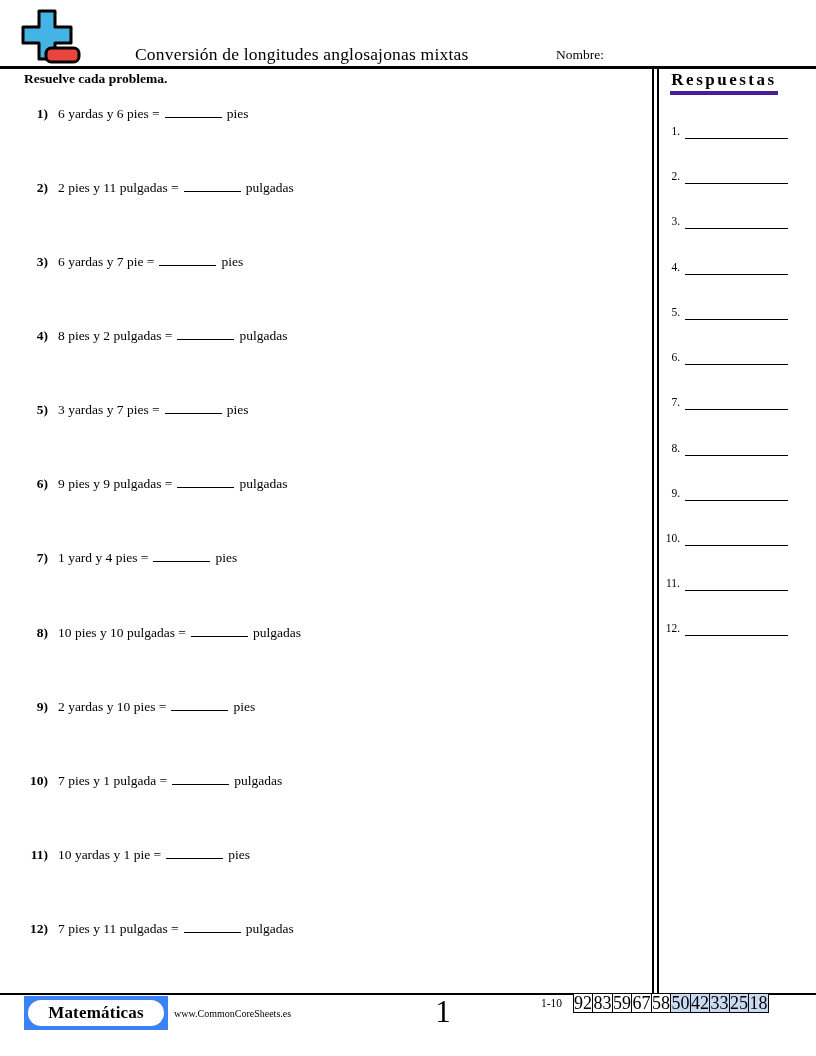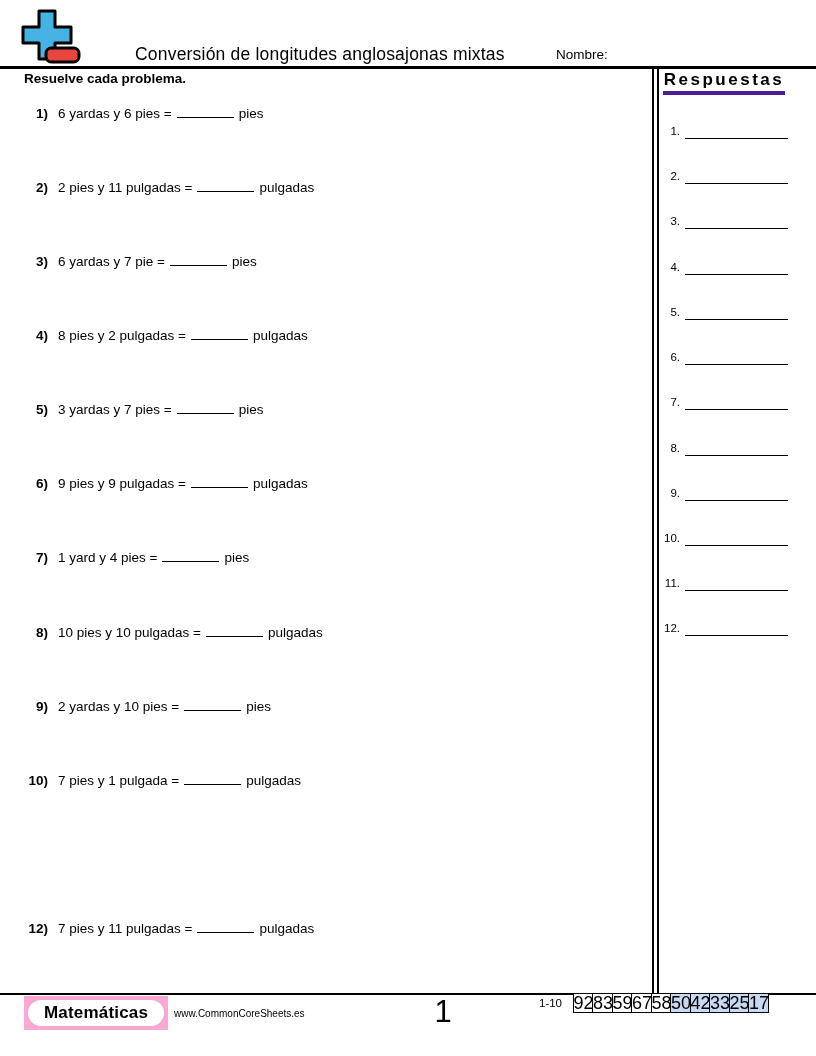--- a/index.html
+++ b/index.html
@@ -1,17 +1,17 @@
 <!DOCTYPE html>
 <html><head>
 <meta charset="utf-8">
 <style>
   html,body{margin:0;padding:0;background:#888;}
   .page{position:relative;width:816px;height:1056px;background:#fff;margin:0 auto;
-        font-family:Liberation Sans, sans-serif;color:#000;overflow:hidden;}
+        font-family:Liberation Serif, serif;color:#000;overflow:hidden;}
 
   
   .logo{position:absolute;left:20px;top:8px;width:62px;height:62px;}
   .title{position:absolute;left:135px;top:44px;font-size:17.5px;letter-spacing:.2px;}
   .name-label{position:absolute;left:556px;top:47px;font-size:13.5px;}
   .hline-top{position:absolute;left:0;top:66px;width:816px;height:2.5px;background:#000;}
   .instruction{position:absolute;left:24px;top:71px;font-size:13.5px;font-weight:bold;}
 
   
   .vline{position:absolute;left:652px;top:68px;height:925px;width:3px;
@@ -25,21 +25,21 @@
   
   .answers-title{position:absolute;left:656px;top:70px;width:136px;text-align:center;}
   .answers-title span{display:inline-block;font-size:17px;font-weight:bold;letter-spacing:2.5px;
                       border-bottom:4px solid #4c1d95;padding:0 1px 1px 1px;}
   .ans-row{position:absolute;left:658px;width:132px;height:16px;display:flex;align-items:flex-end;}
   .ans-num{font-size:11.5px;line-height:13px;width:22px;text-align:right;flex:none;margin-bottom:1px;}
   .ans-line{flex:none;width:103px;height:15px;margin-left:5px;border-bottom:1.6px solid #000;}
 
   
   .hline-bottom{position:absolute;left:0;top:993px;width:816px;height:2px;background:#000;}
-  .brand{position:absolute;left:24px;top:996px;width:144px;height:34px;background:#f9a8d4;}
+  .brand{position:absolute;left:24px;top:996px;width:144px;height:34px;background:#3b82f6;}
   .brand-pill{position:absolute;left:4px;top:4px;right:4px;bottom:4px;background:#fff;
               border-radius:15px;display:flex;align-items:center;justify-content:center;
               font-size:17px;font-weight:bold;letter-spacing:.2px;}
   .website{position:absolute;left:174px;top:1008px;font-size:10px;}
   .pagenum{position:absolute;left:420px;top:994px;width:46px;text-align:center;font-size:31px;font-weight:400;}
 
   .score{position:absolute;left:490px;top:993px;}
   .score-row{display:flex;align-items:stretch;}
   .score-row.row2{margin-top:-1.5px;}
   .score-label{width:72px;text-align:right;padding-right:12px;font-size:11.5px;line-height:20px;flex:none;}
@@ -87,20 +87,23 @@
     <span class="pnum">7)</span><span class="ptext">1 yard y 4 pies =</span><span class="blank"></span><span class="punit">pies</span>
   </div>
   <div class="problem" style="top:621px">
     <span class="pnum">8)</span><span class="ptext">10 pies y 10 pulgadas =</span><span class="blank"></span><span class="punit">pulgadas</span>
   </div>
   <div class="problem" style="top:695px">
     <span class="pnum">9)</span><span class="ptext">2 yardas y 10 pies =</span><span class="blank"></span><span class="punit">pies</span>
   </div>
   <div class="problem" style="top:769px">
     <span class="pnum">10)</span><span class="ptext">7 pies y 1 pulgada =</span><span class="blank"></span><span class="punit">pulgadas</span>
+  </div>
+  <div class="problem" style="top:843px">
+    <span class="pnum">11)</span><span class="ptext">10 yardas y 1 pie =</span><span class="blank"></span><span class="punit">pies</span>
   </div>
   <div class="problem" style="top:917px">
     <span class="pnum">12)</span><span class="ptext">7 pies y 11 pulgadas =</span><span class="blank"></span><span class="punit">pulgadas</span>
   </div>
 
   <div class="answers-title">
     <span>Respuestas</span>
   </div>
   <div class="ans-row" style="top:123px">
       <span class="ans-num">1.</span>
@@ -163,17 +166,17 @@
       <span class="score-label">1-10</span>
       <span class="score-cell">92</span>
       <span class="score-cell">83</span>
       <span class="score-cell">59</span>
       <span class="score-cell">67</span>
       <span class="score-cell">58</span>
       <span class="score-cell hl">50</span>
       <span class="score-cell hl">42</span>
       <span class="score-cell hl">33</span>
       <span class="score-cell hl">25</span>
-      <span class="score-cell hl">17</span>
+      <span class="score-cell hl">18</span>
     </div>
   </div>
 
 </div>
 
 </body></html>

